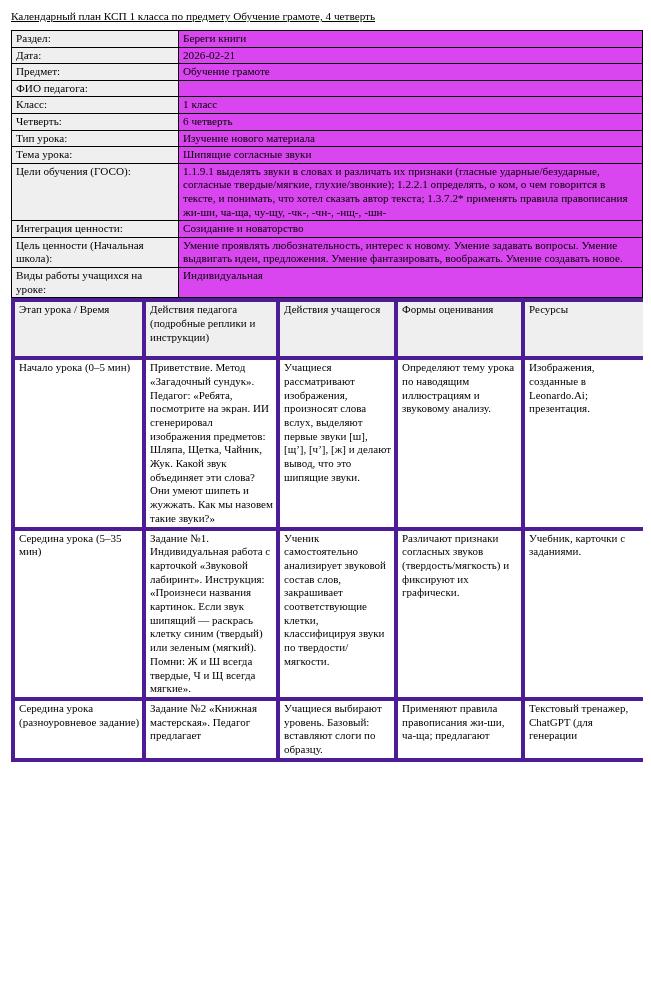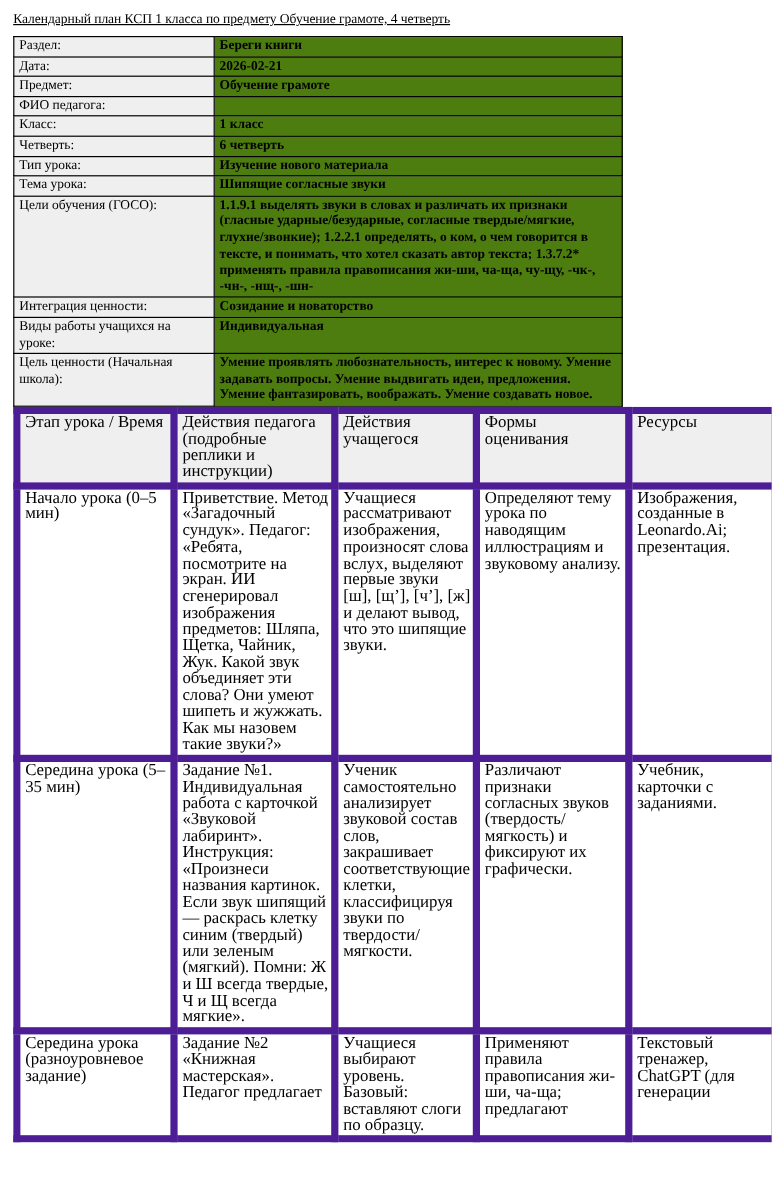--- a/index.html
+++ b/index.html
@@ -31,44 +31,43 @@
     text-decoration: underline;
   }
   .section-label {
     font-size: 11.3px;
     line-height: 14px;
     margin: 4px 0 5px 0;
   }
   table {
     border-collapse: collapse;
     table-layout: fixed;
-    width: 508px;
+    width: 632px;
     border: 1px solid #000;
   }
   table.meta-table td {
     border: 1px solid #000;
     font-size: 11.2px;
     line-height: 13.6px;
     padding: 1px 3px 1px 4px;
     vertical-align: top;
     word-wrap: break-word;
     overflow-wrap: break-word;
   }
   table.meta-table td.label {
     width: 159px;
     background: #efefef;
   }
   table.meta-table td.value {
-    background: #4d7c0f;
-    font-weight: bold;
+    background: #d946ef;
   }
   table.flow-table td,
   table.flow-table th {
-    border: 6px solid #4c1d95;
-    font-size: 14px;
+    border: 4px solid #4c1d95;
+    font-size: 11px;
     line-height: 13.7px;
     padding: 1px 2px 1px 4px;
     vertical-align: top;
     text-align: left;
     font-weight: normal;
     word-wrap: break-word;
     overflow-wrap: break-word;
     hyphens: none;
   }
   table.flow-table thead th {
@@ -129,26 +128,26 @@
         </tr>
         <tr>
           <td class="label">Цели обучения (ГОСО):</td>
           <td class="value">1.1.9.1 выделять звуки в словах и различать их признаки (гласные ударные/безударные, согласные твердые/мягкие, глухие/звонкие); 1.2.2.1 определять, о ком, о чем говорится в тексте, и понимать, что хотел сказать автор текста; 1.3.7.2* применять правила правописания жи-ши, ча-ща, чу-щу, -чк-, -чн-, -нщ-, -шн-</td>
         </tr>
         <tr>
           <td class="label">Интеграция ценности:</td>
           <td class="value">Созидание и новаторство</td>
         </tr>
         <tr>
+          <td class="label">Цель ценности (Начальная школа):</td>
+          <td class="value">Умение проявлять любознательность, интерес к новому. Умение задавать вопросы. Умение выдвигать идеи, предложения. Умение фантазировать, воображать. Умение создавать новое.</td>
+        </tr>
+        <tr>
           <td class="label">Виды работы учащихся на уроке:</td>
           <td class="value">Индивидуальная</td>
-        </tr>
-        <tr>
-          <td class="label">Цель ценности (Начальная школа):</td>
-          <td class="value">Умение проявлять любознательность, интерес к новому. Умение задавать вопросы. Умение выдвигать идеи, предложения. Умение фантазировать, воображать. Умение создавать новое.</td>
         </tr>
       </tbody>
   </table>
 
 
   <div class="flow-wrap">
     <table class="flow-table">
       <colgroup>
         <col class="col-stage">
         <col class="col-teacher">

